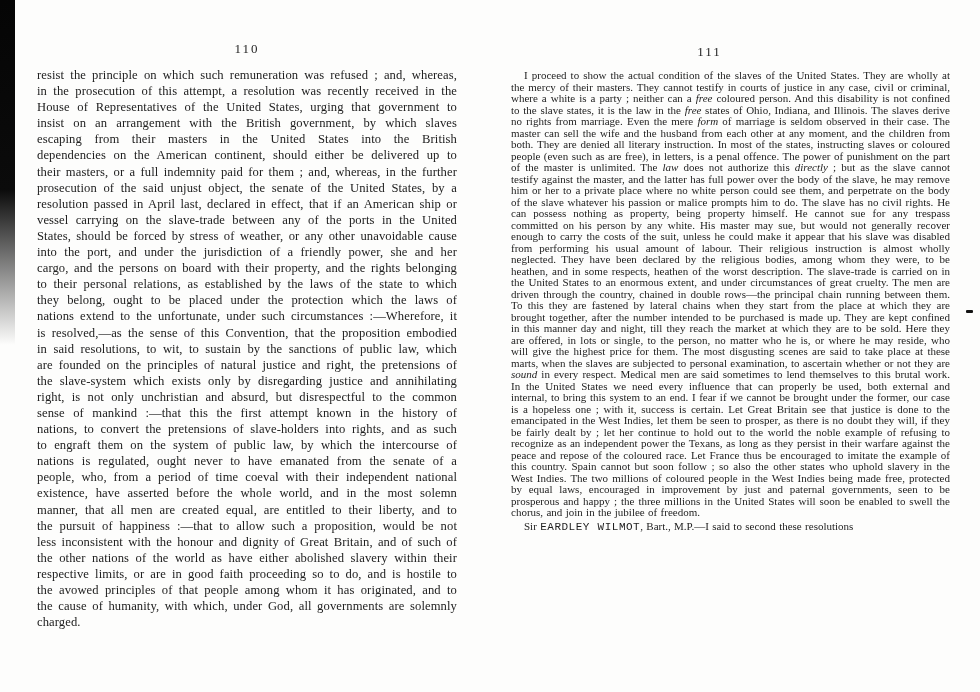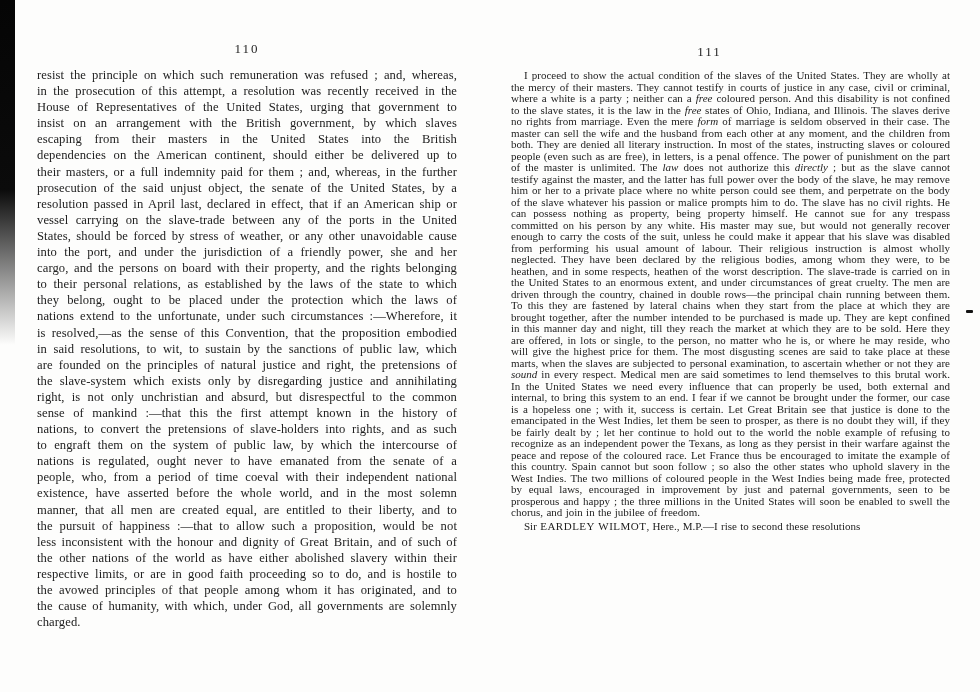--- a/index.html
+++ b/index.html
@@ -53,38 +53,38 @@
     font-size: 12.6px; line-height: 16.1px;
     word-spacing: 2px; letter-spacing: 0.1px;
     color: #212121;
   }
   .right-text {
     left: 509px; top: 68px; width: 443px;
     font-size: 11px; line-height: 11.5px;
     word-spacing: 0.6px;
     color: #1d1d1d;
   }
-  .caps { letter-spacing: 0.5px; }
+  .caps { letter-spacing: 0.5px; font-family: Liberation Mono, monospace; }
 </style>
 </head>
 <body>
 
 <div class="scan">
 
   <div class="edge-bar"></div>
   <div class="mark-right"></div>
 
   <div>
     <div class="pagenum left-num">110</div>
     <div class="text left-text">
         <p><span>resist the principle on which such remuneration was refused ; and, whereas, in the prosecution of this attempt, a resolution was recently received in the House of Representatives of the United States, urging that government to insist on an arrangement with the British government, by which slaves escaping from their masters in the United States into the British dependencies on the American continent, should either be delivered up to their masters, or a full indemnity paid for them ; and, whereas, in the further prosecution of the said unjust object, the senate of the United States, by a resolution passed in April last, declared in effect, that if an American ship or vessel carrying on the slave-trade between any of the ports in the United States, should be forced by stress of weather, or any other unavoidable cause into the port, and under the jurisdiction of a friendly power, she and her cargo, and the persons on board with their property, and the rights belonging to their personal relations, as established by the laws of the state to which they belong, ought to be placed under the protection which the laws of nations extend to the unfortunate, under such circumstances :—Wherefore, it is resolved,—as the sense of this Convention, that the proposition embodied in said resolutions, to wit, to sustain by the sanctions of public law, which are founded on the  principles of natural justice and right, the pretensions of the slave-system which exists only by disregarding justice and annihilating right, is not only unchristian and absurd, but disrespectful to the common sense of mankind :—that this the first attempt known in the history of nations, to convert the pretensions of slave-holders into rights, and as such to engraft them on the system of public law, by which the intercourse of nations is regulated, ought never to have emanated from the senate of a people, who, from a period of time coeval with their independent national existence, have asserted before the whole world, and in the most solemn manner, that all men are created equal, are entitled to their liberty, and to the pursuit of happiness :—that to allow such a proposition, would be not less inconsistent with the honour and dignity of Great Britain, and of such of the other nations of the world as have either abolished slavery within their respective limits, or are in good faith proceeding so to do, and is hostile to the avowed principles of that people among whom it has originated, and to the cause of humanity, with which, under God, all governments are solemnly charged.</span></p>
       </div>
   </div>
 
   <div>
     <div class="pagenum right-num">111</div>
     <div class="text right-text">
         <p class="indent"><span>I proceed to show the actual condition of the slaves of the United States. They are wholly at the mercy of their masters. They cannot testify in courts of justice in any case, civil or criminal, where a white is a party ; neither can a </span><i>free</i><span> coloured person. And this disability is not confined to the slave states, it is the law in the </span><i>free</i><span> states of Ohio, Indiana, and Illinois. The slaves derive no rights from marriage. Even the mere </span><i>form</i><span> of marriage is seldom observed in their case. The master can sell the wife and the husband from each other at any moment, and the children from both. They are denied all literary instruction. In most of the states, instructing slaves or coloured people (even such as are free), in letters, is a penal offence. The power of punishment on the part of the master is unlimited. The </span><i>law</i><span> does not authorize this </span><i>directly</i><span> ; but as the slave cannot testify against the master, and the latter has full power over the body of the slave, he may remove him or her to a private place where no white person could see them, and perpetrate on the body of the slave whatever his passion or malice prompts him to do. The slave has no civil rights. He can possess nothing as property, being property himself. He cannot sue for any trespass committed on his person by any white. His master may sue, but would not generally recover enough to carry the costs of the suit, unless he could make it appear that his slave was disabled from performing his usual amount of labour. Their religious instruction is almost wholly neglected. They have been declared by the religious bodies, among whom they were, to be heathen, and in some respects, heathen of the worst description. The slave-trade is carried on in the United States to an enormous extent, and under circumstances of great cruelty. The men are driven through the country, chained in double rows—the principal chain running between them. To this they are fastened by lateral chains when they start from the place at which they are brought together, after the number intended to be purchased is made up. They are kept confined in this manner day and night, till they reach the market at which they are to be sold. Here they are offered, in lots or single, to the person, no matter who he is, or where he may reside, who will give the highest price for them. The most disgusting scenes are said to take place at these marts, when the slaves are subjected to personal examination, to ascertain whether or not they are </span><i>sound</i><span> in every respect. Medical men are said sometimes to lend themselves to this brutal work. In the United States we need every influence that can properly be used, both external and internal, to bring this system to an end. I fear if we cannot be brought under the former, our case is a hopeless one ; with it, success is certain. Let Great Britain see that justice is done to the emancipated in the West Indies, let them be seen to prosper, as there is no doubt they will, if they be fairly dealt by ; let her continue to hold out to the world the noble example of refusing to recognize as an independent power the Texans, as long as they persist in their warfare against the peace and repose of the coloured race. Let France thus be encouraged to imitate the example of this country. Spain cannot but soon follow ; so also the other states who uphold slavery in the West Indies. The two millions of coloured people in the West Indies being made free, protected by equal laws, encouraged in improvement by just and paternal governments, seen to be prosperous and happy ; the three millions in the United States will soon be enabled to swell the chorus, and join in the jubilee of freedom.</span></p>
-        <p class="indent"><span>Sir </span><span class="caps">EARDLEY WILMOT</span><span>, Here., M.P.—I rise to second these resolutions</span></p>
+        <p class="indent"><span>Sir </span><span class="caps">EARDLEY WILMOT</span><span>, Bart., M.P.—I said to second these resolutions</span></p>
       </div>
   </div>
 
 </div>
 
 </body></html>

